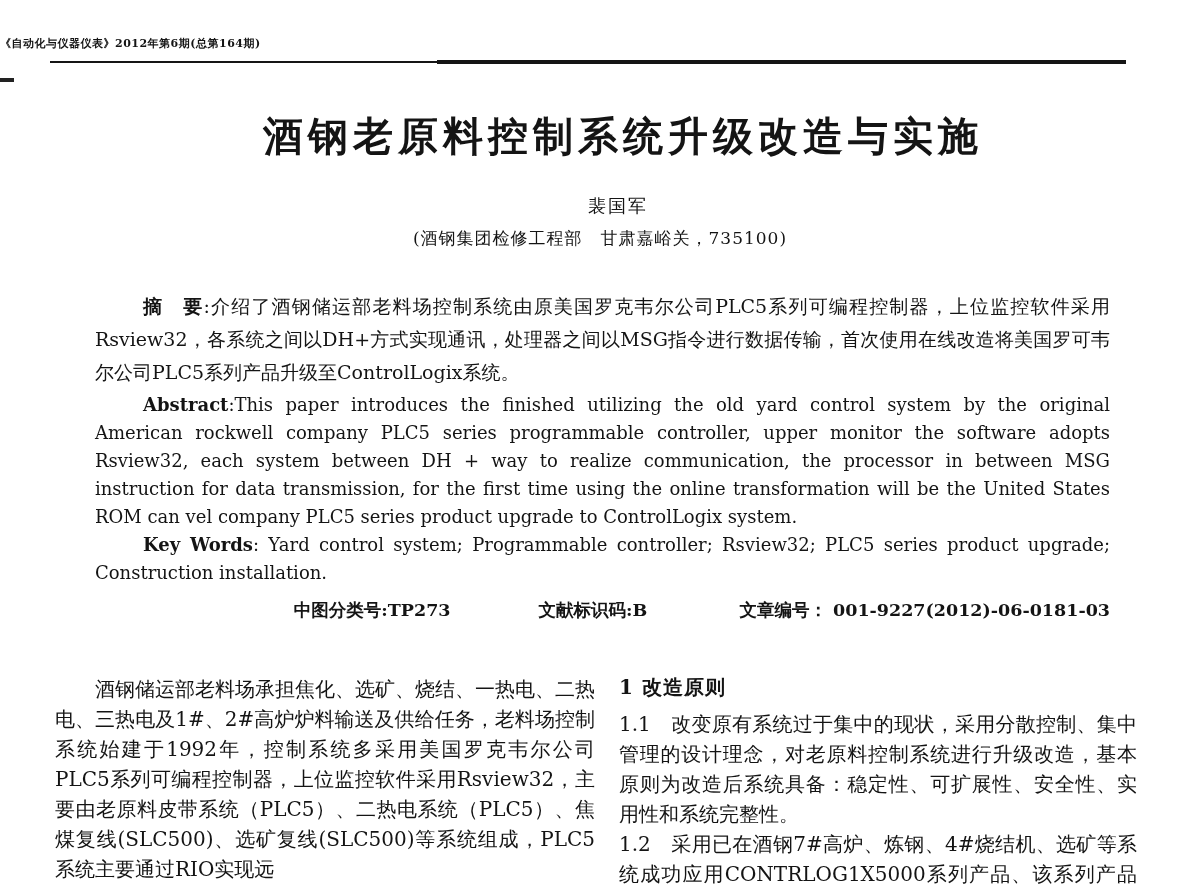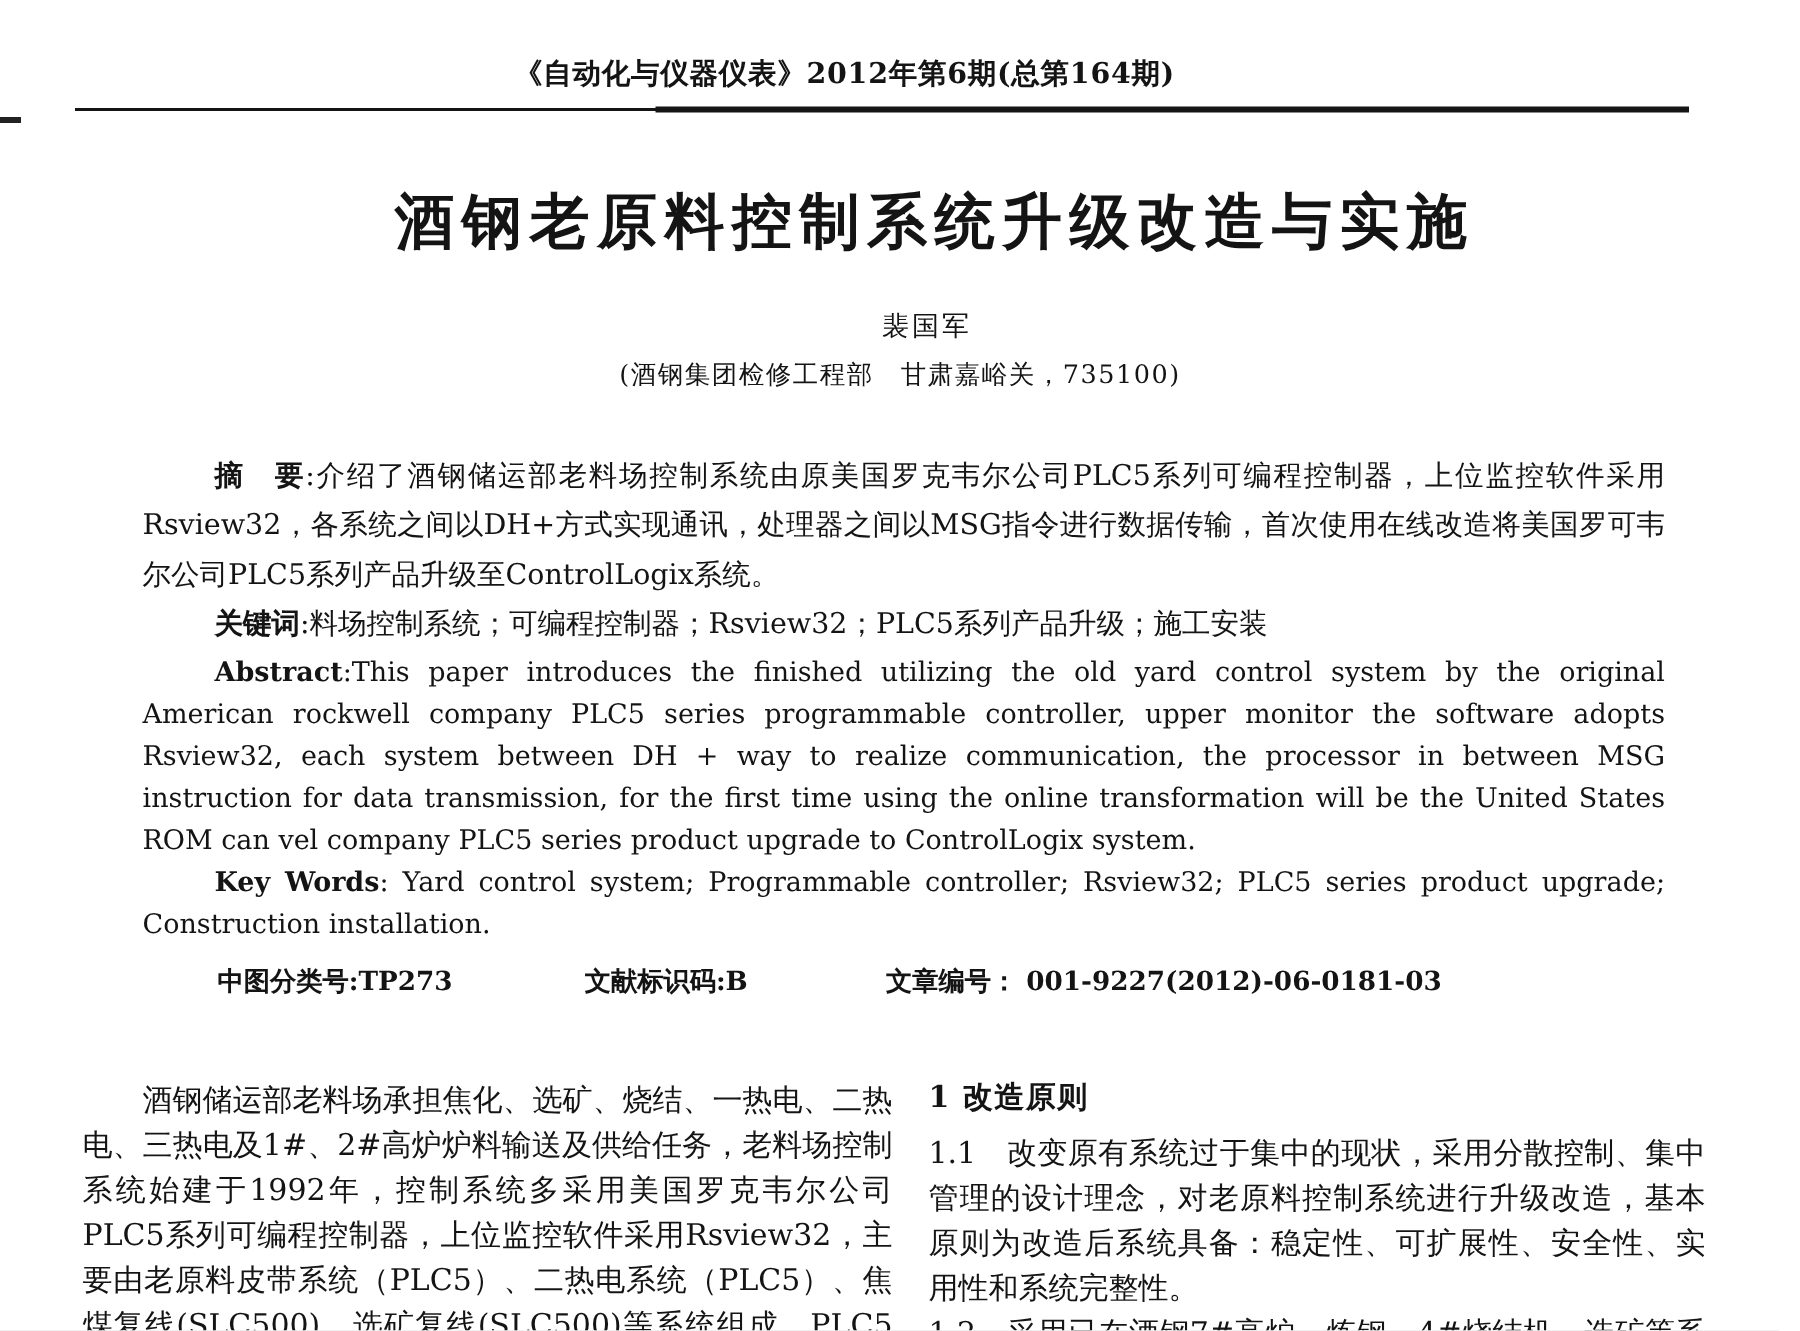--- a/index.html
+++ b/index.html
@@ -13,22 +13,22 @@
     height: 887px;
     margin: 0 auto;
     background: #ffffff;
     color: #141414;
     font-family: "DejaVu Serif", "Liberation Serif", serif;
     overflow: hidden;
   }
   
   .journal-header {
     padding: 36px 74px 0 0;
-    text-align: center;
-    font-size: 19px;
+    text-align: left;
+    font-size: 11px;
     letter-spacing: 0.5px;
     font-weight: 600;
   }
   .header-rule {
     position: relative;
     height: 5px;
     margin: 9px 74px 0 50px;
   }
   .header-rule .thin {
     position: absolute; left: 0; top: 1px;
@@ -94,20 +94,21 @@
     text-align: justify;
     text-indent: 48px;
     margin: 0;
   }
   .label-b { font-weight: 700; }
   .meta-line {
     margin-top: 11px;
     font-size: 17.5px;
     font-weight: 700;
     white-space: nowrap;
+    text-align: right;
   }
   .meta-line .m1 { margin-left: 50px; }
   .meta-line .m2 { margin-left: 82px; }
   .meta-line .m3 { margin-left: 86px; }
   
   .columns {
     display: flex;
     gap: 24px;
     margin: 52px 63px 0 55px;
   }
@@ -145,21 +146,20 @@
   <h1 class="title">酒钢老原料控制系统升级改造与实施</h1>
 
   <div class="author">裴国军</div>
 
   <div class="affiliation">(酒钢集团检修工程部　甘肃嘉峪关，735100)</div>
 
   <div class="front">
 
     <p class="para-cn"><span class="label-b">摘　要</span><span>:介绍了酒钢储运部老料场控制系统由原美国罗克韦尔公司PLC5系列可编程控制器，上位监控软件采用Rsview32，各系统之间以DH+方式实现通讯，处理器之间以MSG指令进行数据传输，首次使用在线改造将美国罗可韦尔公司PLC5系列产品升级至ControlLogix系统。</span></p>
 
-    <p class="kw-cn"><span class="label-b">关键词</span><span>:料场控制系统；可编程控制器；Rsview32；PLC5系列产品升级；施工安装</span></p>
 
     <p class="para-en"><span class="label-b">Abstract</span><span>:This paper introduces the finished utilizing the old yard control system by the original American rockwell company PLC5 series programmable controller, upper monitor the software adopts Rsview32, each system between DH + way to realize communication, the processor in between MSG instruction for data transmission, for the first time using the online transformation will be the United States ROM can vel company PLC5 series product upgrade to ControlLogix system.</span></p>
 
     <p class="kw-en"><span class="label-b">Key Words</span><span>:  Yard control system; Programmable controller; Rsview32; PLC5 series product upgrade; Construction installation.</span></p>
 
     <div class="meta-line">
       <span class="m1">中图分类号:TP273</span>
       <span class="m2">文献标识码:B</span>
       <span class="m3">文章编号： 001-9227(2012)-06-0181-03</span>
     </div>

